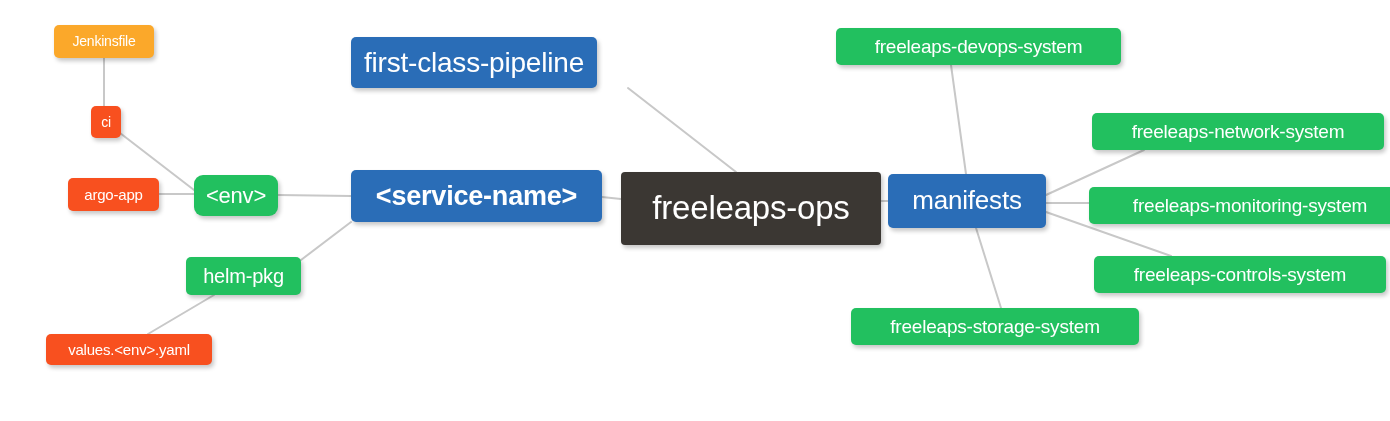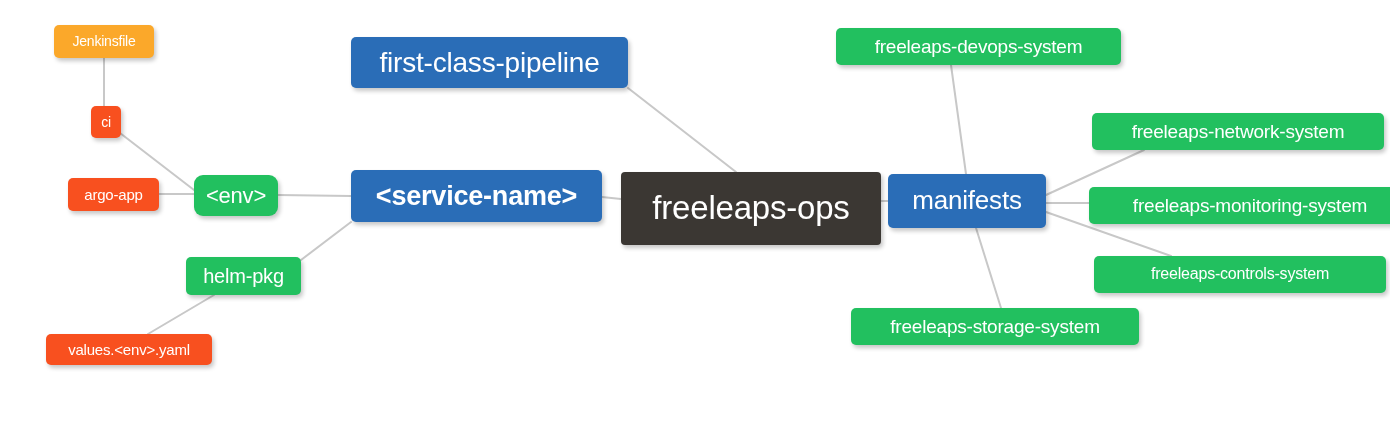--- a/index.html
+++ b/index.html
@@ -73,23 +73,23 @@
       <line x1="1010" y1="212" x2="1135" y2="256" stroke="#c8c8c8" stroke-width="2" stroke-linecap="round"></line>
       <line x1="940" y1="228" x2="965" y2="308" stroke="#c8c8c8" stroke-width="2" stroke-linecap="round"></line>
     </svg>
   <div id="node-layer">
       <div class="node n-orange" style="left: 18px; top: 25px; width: 100px; height: 33px; font-size: 14px;">Jenkinsfile</div>
       <div class="node n-red" style="left: 55px; top: 106px; width: 30px; height: 32px; font-size: 14px; text-align: right;">ci</div>
       <div class="node n-red" style="left: 32px; top: 178px; width: 91px; height: 33px; font-size: 15px;">argo-app</div>
       <div class="node n-green" style="left: 158px; top: 175px; width: 84px; height: 41px; font-size: 22px; border-radius: 9px;">&lt;env&gt;</div>
       <div class="node n-green" style="left: 150px; top: 257px; width: 115px; height: 38px; font-size: 20px;">helm-pkg</div>
       <div class="node n-red" style="left: 10px; top: 334px; width: 166px; height: 31px; font-size: 15px;">values.&lt;env&gt;.yaml</div>
-      <div class="node n-blue" style="left: 315px; top: 37px; width: 277px; height: 51px; font-size: 28px;">first-class-pipeline</div>
+      <div class="node n-blue" style="left: 315px; top: 37px; width: 246px; height: 51px; font-size: 28px;">first-class-pipeline</div>
       <div class="node n-blue" style="left: 315px; top: 170px; width: 251px; height: 52px; font-size: 27px; font-weight: bold;">&lt;service-name&gt;</div>
       <div class="node n-root" style="left: 585px; top: 172px; width: 260px; height: 73px; font-size: 33px;">freeleaps-ops</div>
       <div class="node n-blue" style="left: 852px; top: 174px; width: 158px; height: 54px; font-size: 26px;">manifests</div>
       <div class="node n-green" style="left: 800px; top: 28px; width: 285px; height: 37px; font-size: 19px;">freeleaps-devops-system</div>
       <div class="node n-green" style="left: 1056px; top: 113px; width: 292px; height: 37px; font-size: 19px;">freeleaps-network-system</div>
       <div class="node n-green" style="left: 1053px; top: 187px; width: 322px; height: 37px; font-size: 19px;">freeleaps-monitoring-system</div>
-      <div class="node n-green" style="left: 1058px; top: 256px; width: 292px; height: 37px; font-size: 16px;">freeleaps-controls-system</div>
+      <div class="node n-green" style="left: 1058px; top: 256px; width: 292px; height: 37px; font-size: 19px;">freeleaps-controls-system</div>
       <div class="node n-green" style="left: 815px; top: 308px; width: 288px; height: 37px; font-size: 19px;">freeleaps-storage-system</div>
     </div>
 </div>
 
 </body></html>

